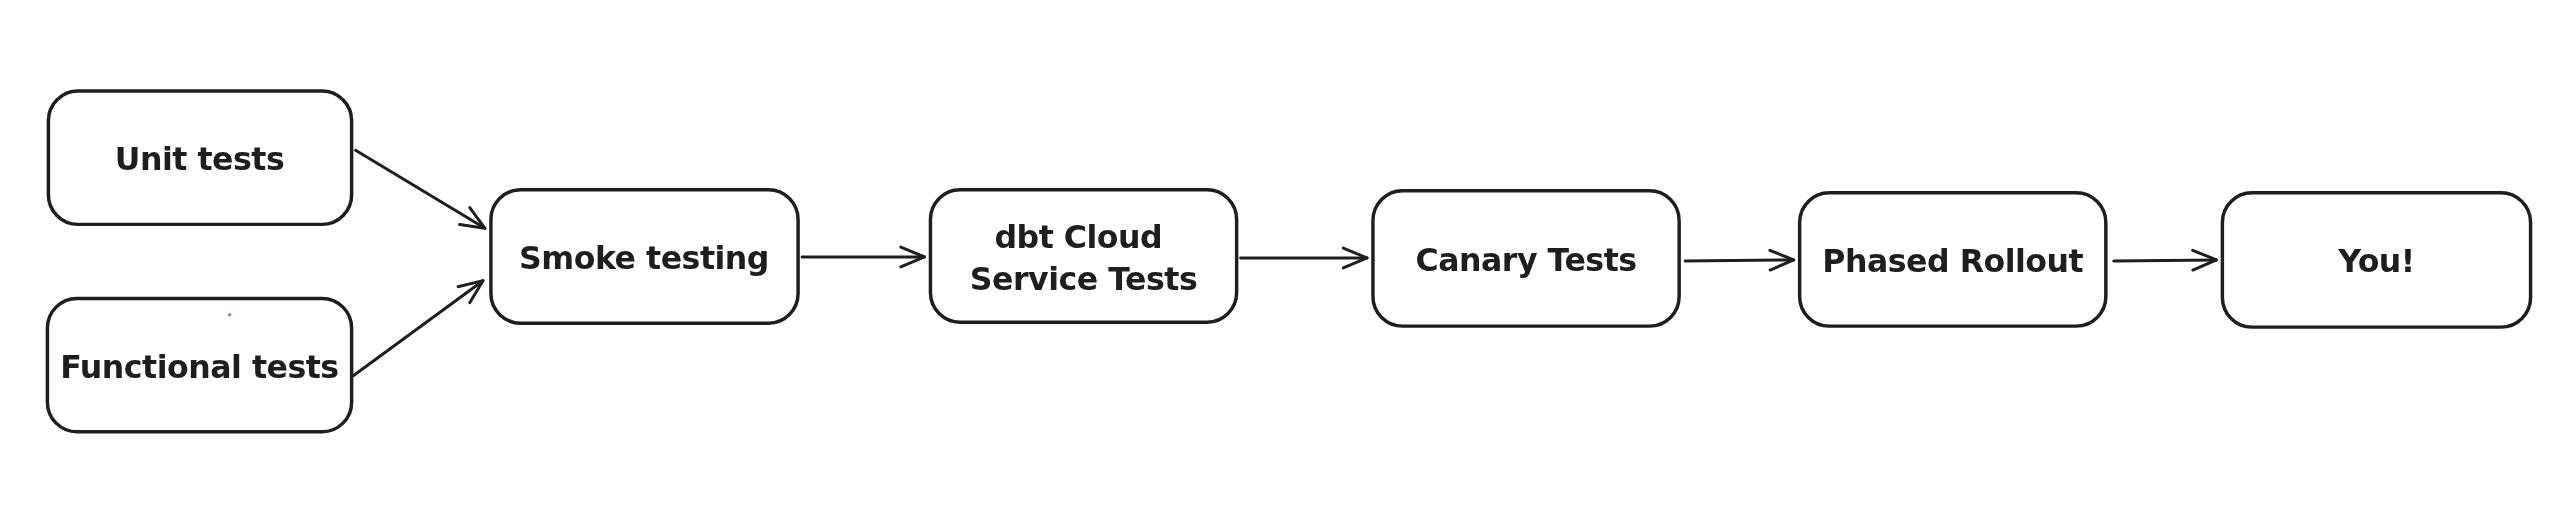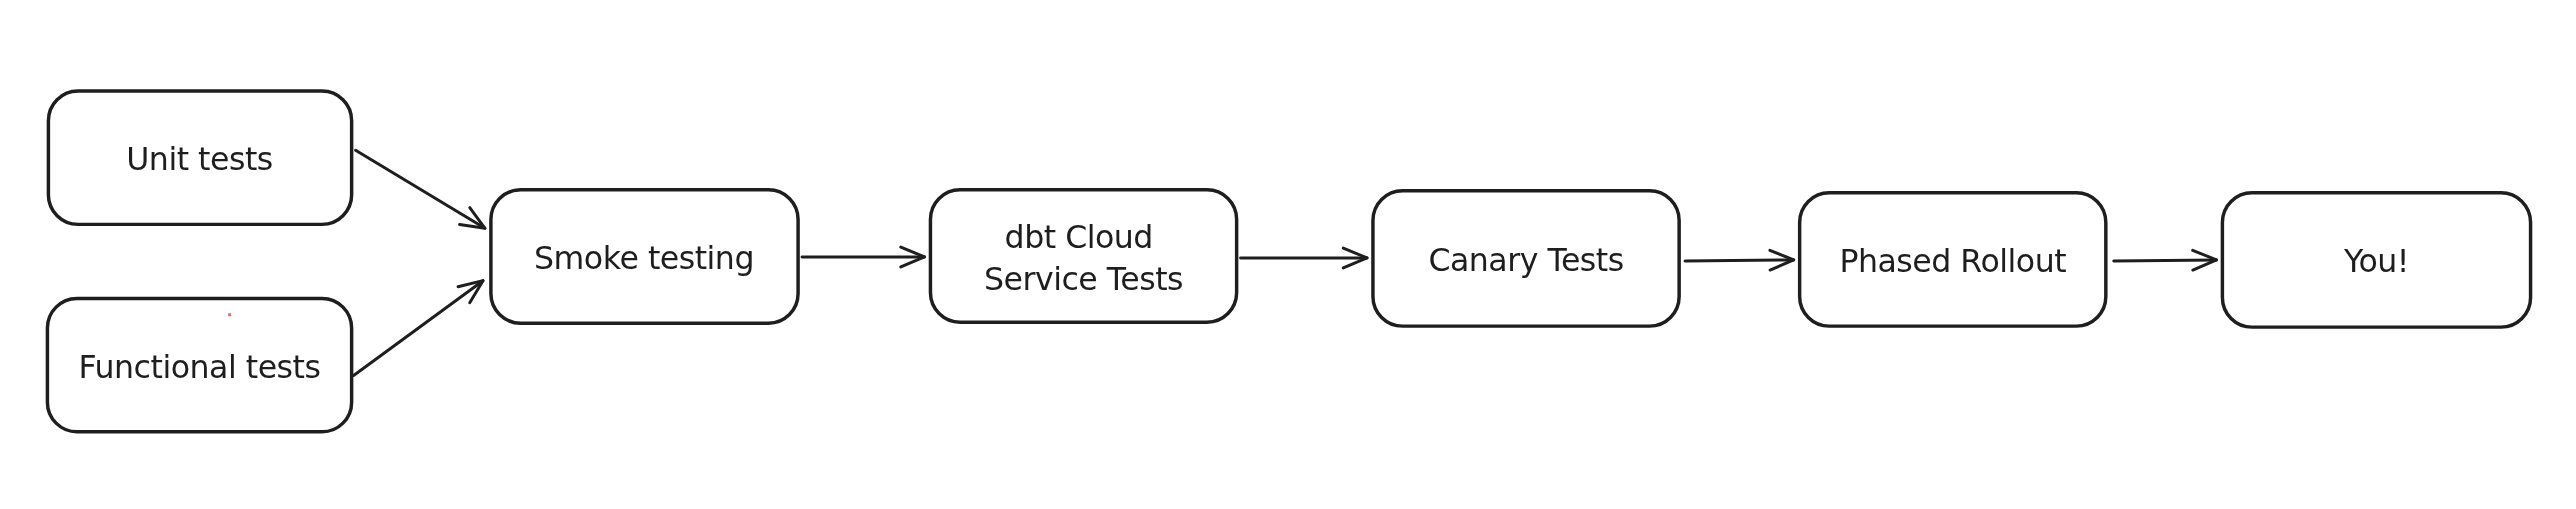--- a/index.html
+++ b/index.html
@@ -2,21 +2,21 @@
 <html><head>
 <meta charset="utf-8">
 <style>
   * { margin: 0; padding: 0; box-sizing: border-box; }
   html, body {
     width: 2576px; height: 510px;
     background: #ffffff;
     font-family: "DejaVu Sans", "Liberation Sans", sans-serif;
     overflow: hidden;
   }
-  .stage { position: relative; width: 2576px; height: 510px; }
+  .stage { position: relative; width: 2576px; height: 510px; font-weight: bold; }
   svg.flowchart { display: block; width: 2576px; height: 510px; }
   .node-box {
     fill: #ffffff;
     stroke: #1e1e1e;
     stroke-width: 3.5;
   }
   .edge-line {
     stroke: #1e1e1e;
     stroke-width: 3;
     stroke-linecap: round;

